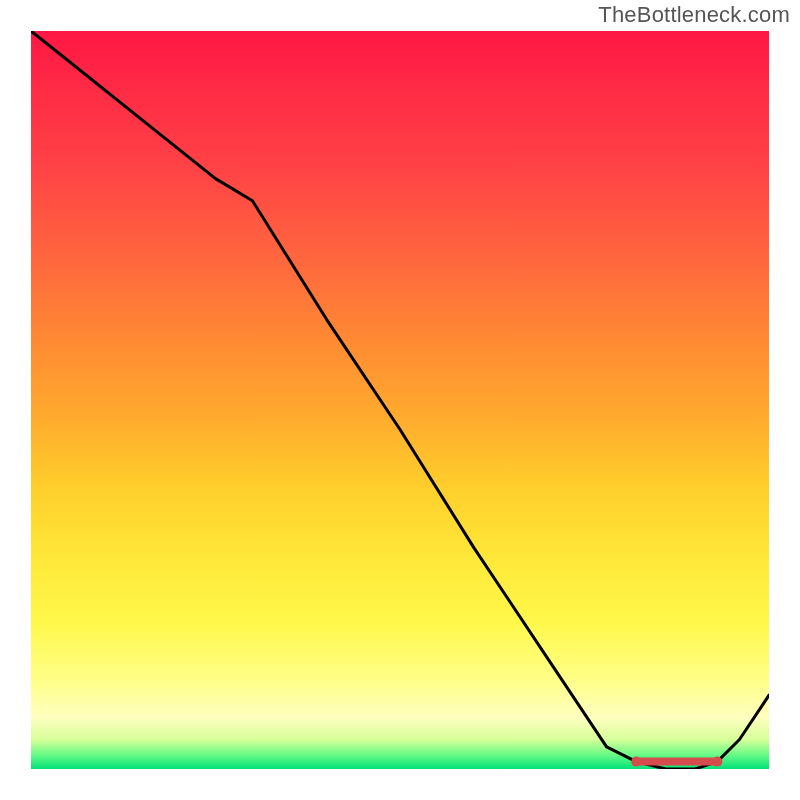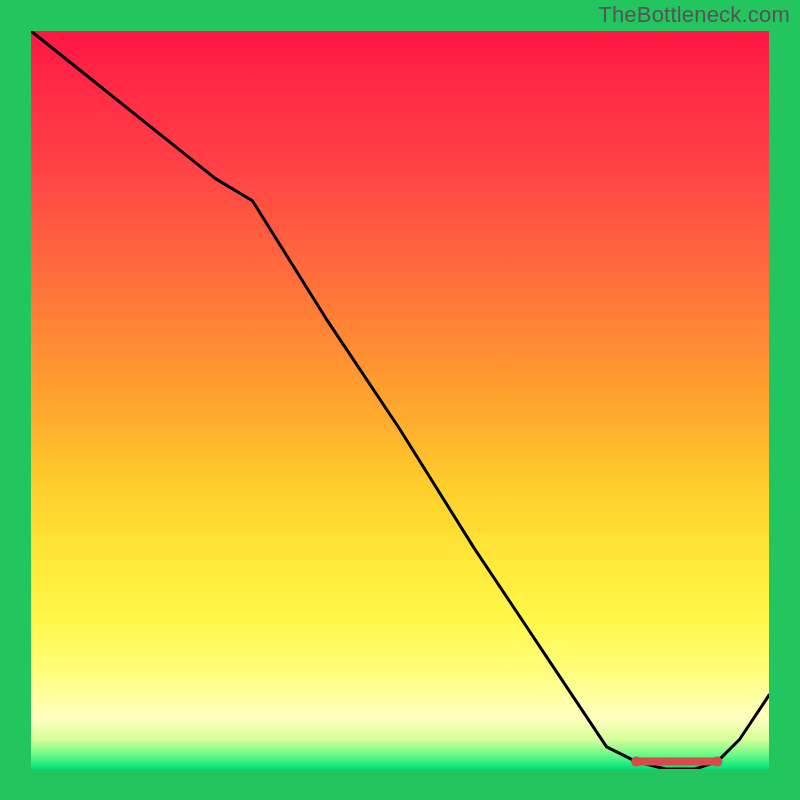--- a/index.html
+++ b/index.html
@@ -8,21 +8,21 @@
     width: 800px;
     height: 800px;
     background: #000;
     font-family: Arial, Helvetica, sans-serif;
     overflow: hidden;
   }
   .root {
     position: relative;
     width: 800px;
     height: 800px;
-    background: #22c55e;
+    background: #ffffff;
     text-align: center;
   }
   .attribution {
     position: absolute;
     top: 2px;
     right: 10px;
     color: #555;
     font-size: 22px;
     font-weight: 500;
     letter-spacing: 0.2px;

